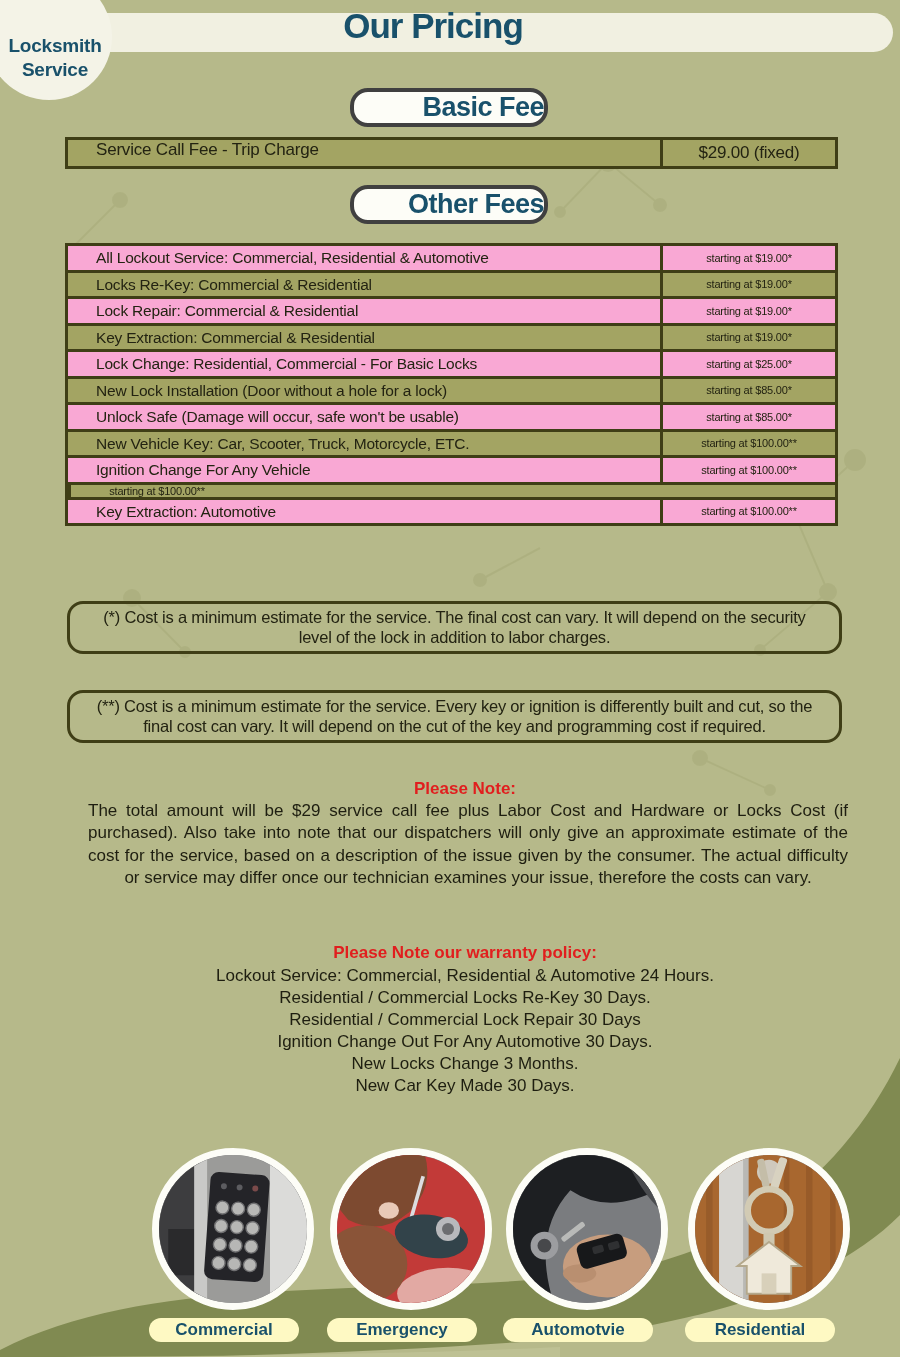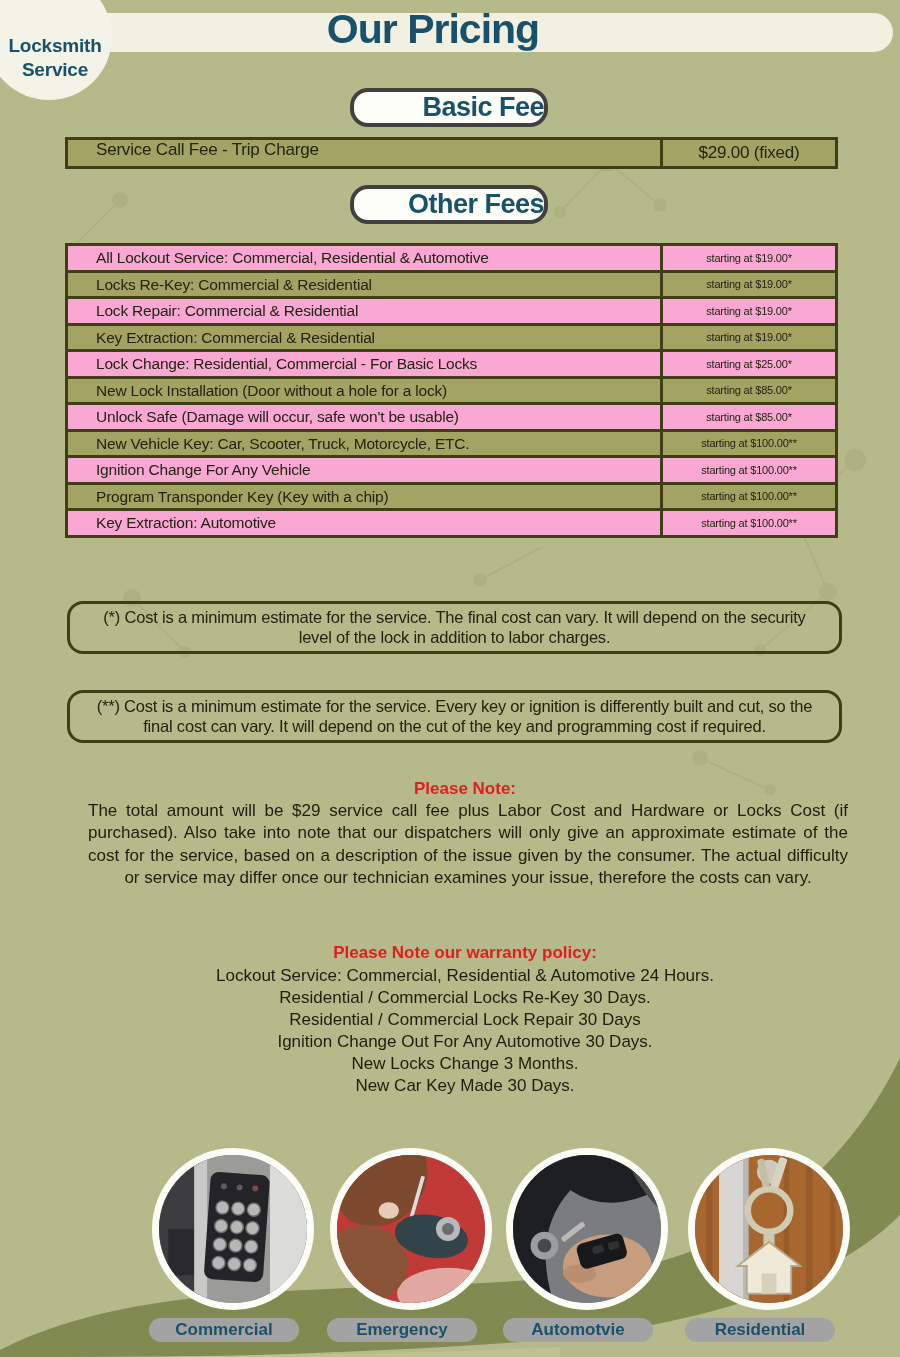--- a/index.html
+++ b/index.html
@@ -13,21 +13,21 @@
   .title-band{position:absolute;left:0;top:13px;width:893px;height:39px;background:#f1f0e1;
     border-radius:0 20px 20px 0;}
 
   
   .brand-circle{position:absolute;left:-14px;top:-26px;width:126px;height:126px;border-radius:50%;
     background:#f4f3e7;}
   .brand-text{position:absolute;left:0;top:34px;width:110px;text-align:center;
     color:#19516b;font-weight:bold;font-size:19px;line-height:24px;letter-spacing:-0.2px;}
 
   .page-title{position:absolute;left:0;top:6px;width:866px;text-align:center;
-    color:#19516b;font-weight:bold;font-size:41px;letter-spacing:-1px;}
+    color:#19516b;font-weight:bold;font-size:35px;letter-spacing:-1px;}
 
   
   .section-pill{position:absolute;left:350px;width:190px;height:31px;background:#fdfdf7;
     border:4px solid #404040;border-radius:18px;text-align:right;
     color:#19516b;font-weight:bold;font-size:27px;line-height:31px;letter-spacing:-0.5px;}
   #basic-pill{top:88px;}
   #other-pill{top:185px;}
 
   
   .fee-table{position:absolute;left:65px;width:767px;border:3px solid #3f3e16;}
@@ -59,21 +59,21 @@
   .note-paragraph{position:absolute;left:88px;top:800px;width:760px;color:#1e1e10;
     font-size:17px;line-height:22.3px;text-align:justify;text-align-last:center;}
   .warranty-list{position:absolute;left:0;top:965px;width:930px;text-align:center;color:#1e1e10;
     font-size:17px;line-height:22px;}
 
   
   .category{position:absolute;width:170px;}
   .cat-photo{position:absolute;left:4px;top:0;width:148px;height:148px;border-radius:50%;
     border:7px solid #fdfdf7;overflow:hidden;background:#888;}
   .cat-photo svg{display:block;width:100%;height:100%;}
-  .cat-label{position:absolute;left:1px;top:170px;width:150px;height:24px;background:#a3a3a3;
+  .cat-label{position:absolute;left:1px;top:170px;width:150px;height:24px;background:#fef9c3;
     border-radius:12px;text-align:center;color:#19516b;font-weight:bold;font-size:17px;
     line-height:24px;}
   #cat-0{left:148px;top:1148px;}
   #cat-1{left:326px;top:1148px;}
   #cat-2{left:502px;top:1148px;}
   #cat-3{left:684px;top:1148px;}
 </style>
 </head>
 <body>
 
@@ -159,21 +159,20 @@
     </div>
     <div class="fee-row dark-row">
       <div class="fee-service">New Vehicle Key: Car, Scooter, Truck, Motorcycle, ETC.</div>
       <div class="fee-price">starting at $100.00**</div>
     </div>
     <div class="fee-row light-row">
       <div class="fee-service">Ignition Change For Any Vehicle</div>
       <div class="fee-price">starting at $100.00**</div>
     </div>
     <div class="fee-row dark-row">
-      <div class="fee-service">Program Transponder Key (Key with a chip)</div>
       <div class="fee-price">starting at $100.00**</div>
     </div>
     <div class="fee-row light-row">
       <div class="fee-service">Key Extraction: Automotive</div>
       <div class="fee-price">starting at $100.00**</div>
     </div>
   </div>
 
   <div class="note-box" id="note-box-1">(*) Cost is a minimum estimate for the service. The final cost can vary. It will depend on the security level of the lock in addition to labor charges.</div>
   <div class="note-box" id="note-box-2">(**) Cost is a minimum estimate for the service. Every key or ignition is differently built and cut, so the final cost can vary. It will depend on the cut of the key and programming cost if required.</div>

